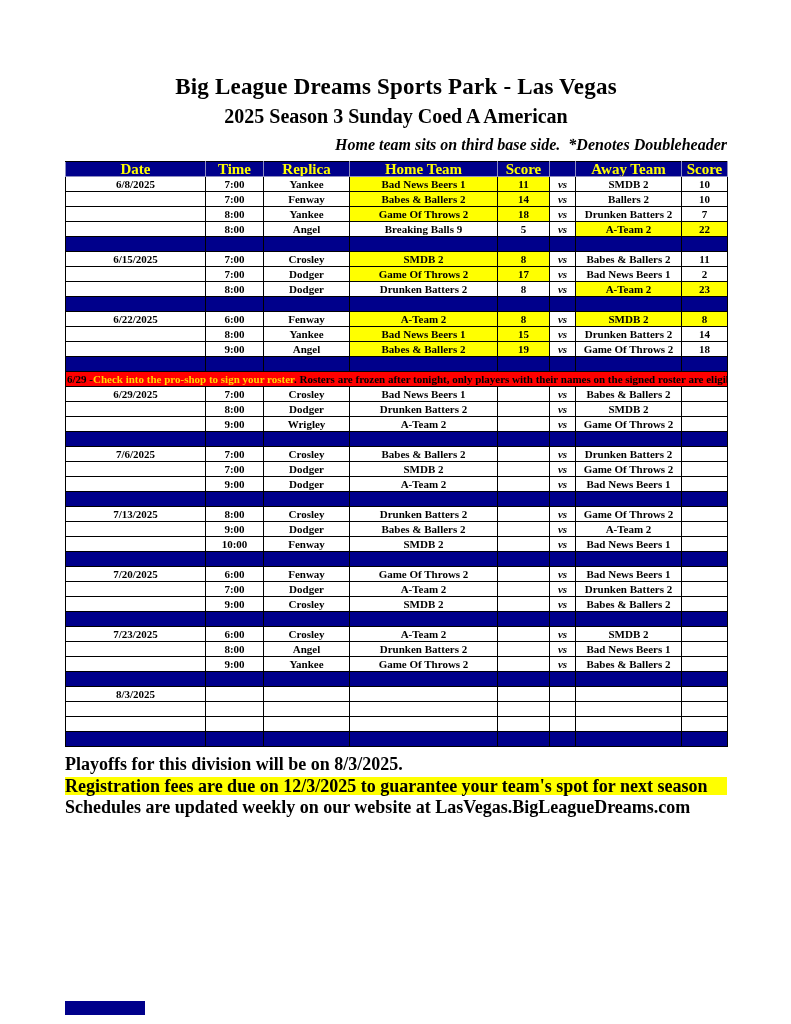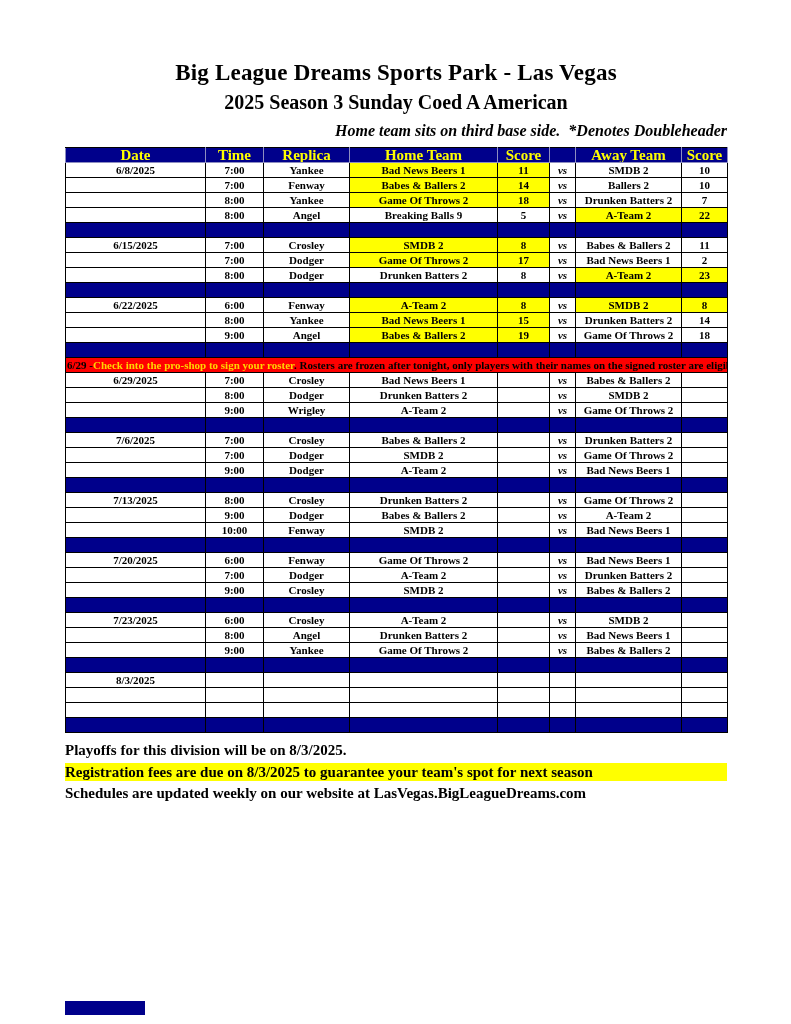--- a/index.html
+++ b/index.html
@@ -1,41 +1,41 @@
 <!DOCTYPE html>
 <html style="--navy: #00008B; --yellow: #FFFF00; --red: #FF0000; --goldtext: #FFD400;"><head>
 <meta charset="utf-8">
 <style>
   html,body{margin:0;padding:0;}
   body{
     width:791px;height:1024px;background:#ffffff;position:relative;overflow:hidden;
     font-family:"Liberation Serif", serif;
     -webkit-font-smoothing:antialiased;
   }
-  .sheet{position:absolute;left:65px;top:60px;width:662px;}
+  .sheet{position:absolute;left:65px;top:74px;width:662px;}
   .title{font-size:23px;font-weight:bold;text-align:center;color:#000;letter-spacing:.2px;}
   .subtitle{font-size:20px;font-weight:bold;text-align:center;color:#000;margin-top:5px;}
   .note{font-size:16px;font-weight:bold;font-style:italic;text-align:right;color:#000;margin-top:8px;white-space:pre-wrap;}
   table.sched{border-collapse:collapse;table-layout:fixed;width:662px;margin-top:7px;border:1.5px solid #000;}
   table.sched td, table.sched th{
     border:1px solid #000;height:14px;line-height:14px;padding:0 1px;
     font-size:11px;font-weight:bold;text-align:center;color:#000;
     overflow:hidden;white-space:nowrap;
   }
   table.sched th{background:var(--navy);color:var(--yellow);font-size:15px;border-color:#8d8dc0;border-top-color:#000;}
   td.sep{background:var(--navy);height:13px;line-height:13px;border-left-color:#9a9ac8;border-right-color:#9a9ac8;}
   td.hl{background:var(--yellow);}
   td.vs{font-style:italic;font-size:10px;color:#15154a;border-radius:6px;}
   td.banner{
     background:var(--red);height:28px;line-height:14.5px;white-space:normal;
     font-size:11px;padding:1px 4px;color:#fff;
   }
   td.banner .bhl{color:var(--goldtext);}
   .footer{margin-top:9px;}
-  .fline{font-size:15px;font-weight:bold;color:#000;line-height:17px;margin-bottom:4px;}
+  .fline{font-size:18px;font-weight:bold;color:#000;line-height:17px;margin-bottom:4px;}
   .fline.hl{background:var(--yellow);width:662px;line-height:18px;}
   .bottom-bar{position:absolute;left:65px;top:1001px;width:80px;height:14px;background:var(--navy);}
 </style>
 </head>
 <body>
 
 <div class="sheet">
   <div class="title">Big League Dreams Sports Park - Las Vegas</div>
   <div class="subtitle">2025 Season 3 Sunday Coed A American</div>
   <div class="note">Home team sits on third base side.  *Denotes Doubleheader</div>
@@ -435,18 +435,18 @@
           <td class="sep"></td>
           <td class="sep"></td>
           <td class="sep"></td>
           <td class="sep"></td>
         </tr>
       </tbody>
   </table>
 
   <div class="footer">
     <div class="fline">Playoffs for this division will be on 8/3/2025.</div>
-    <div class="fline hl">Registration fees are due on 8/3/2025 to guarantee your team's spot for next season</div>
+    <div class="fline hl">Registration fees are due on 12/3/2025 to guarantee your team's spot for next season</div>
     <div class="fline">Schedules are updated weekly on our website at LasVegas.BigLeagueDreams.com</div>
   </div>
 </div>
 
 <div class="bottom-bar"></div>
 
 </body></html>

